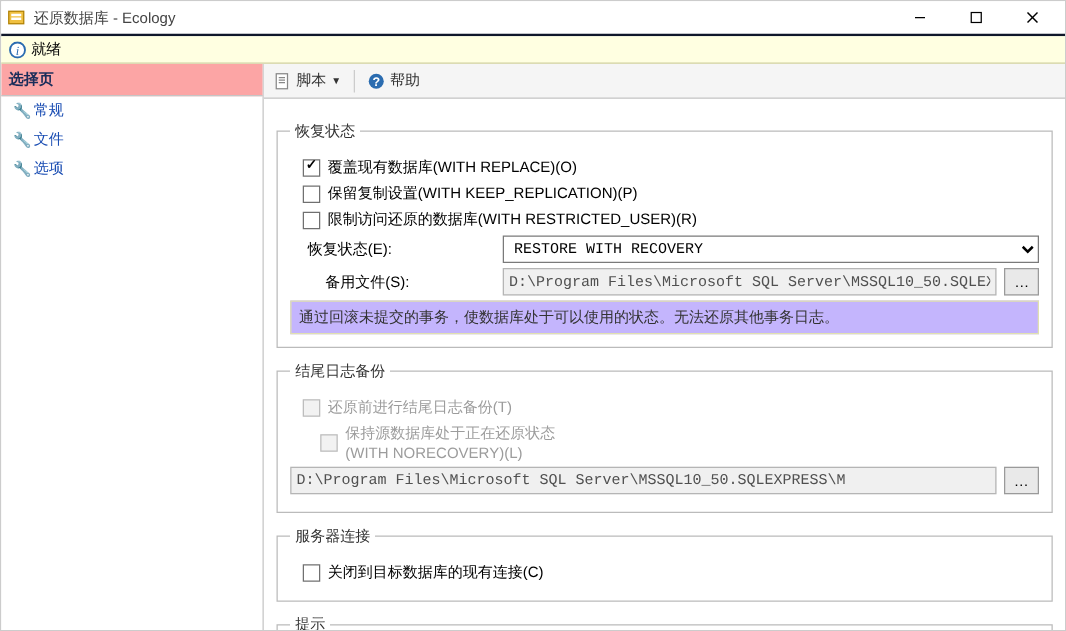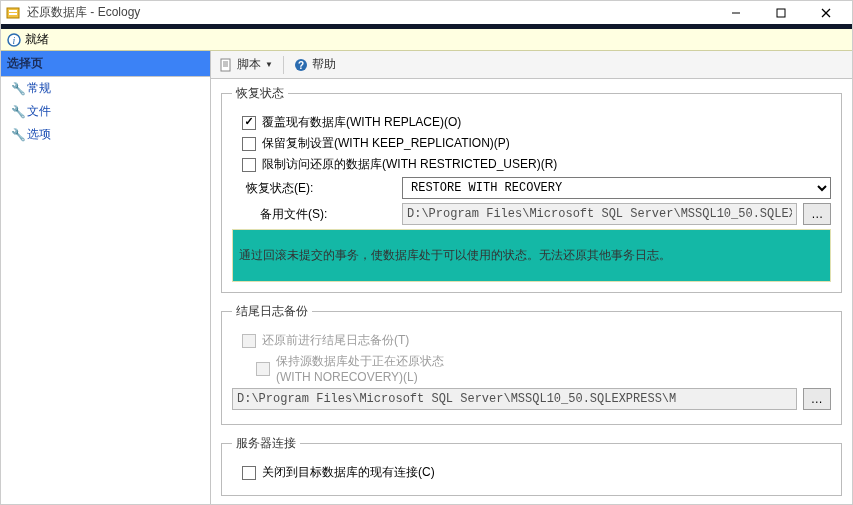--- a/index.html
+++ b/index.html
@@ -1,51 +1,51 @@
 <!DOCTYPE html>
 <html><head>
 <meta charset="utf-8">
 <style>
   * { box-sizing: border-box; margin: 0; padding: 0; }
   body { font-family: "Microsoft YaHei", "SimSun", sans-serif; font-size: 12px; color: #000; background: #fff; overflow: hidden; }
   .window { width: 853px; height: 505px; display: flex; flex-direction: column; border: 1px solid #ccc; }
-  .titlebar { height: 28px; background: #fff; display: flex; align-items: center; padding: 0 4px; border-bottom: 5px solid #0f172a; }
+  .titlebar { height: 28px; background: #fff; display: flex; align-items: center; padding: 0 4px; border-bottom: 2px solid #0f172a; }
   .titlebar-icon { width: 16px; height: 16px; margin-right: 6px; display:inline-flex; align-items:center; justify-content:center;}
   .titlebar-text { flex: 1; color: #444; font-size: 12px; }
   .titlebar-controls { display: flex; }
   .tc-btn { width: 45px; height: 26px; display: flex; align-items: center; justify-content: center; color: #333; font-size: 12px; }
   .statusbar { height: 22px; background: #ffffe1; border-bottom: 1px solid #d0d0a0; display: flex; align-items: center; padding: 0 6px; }
   .statusbar .icon { width: 14px; height:14px; margin-right:4px;}
   .content { flex: 1; display: flex; overflow: hidden; }
   .sidebar { width: 210px; background: #fff; border-right: 1px solid #c5c5c5; display: flex; flex-direction: column; }
-  .sidebar-header { background: #3b82f6; color: #1a2d5a; font-weight: bold; padding: 4px 6px; border-bottom: 1px solid #c5c5c5; }
+  .sidebar-header { background: #fca5a5; color: #1a2d5a; font-weight: bold; padding: 4px 6px; border-bottom: 1px solid #c5c5c5; }
   .sidebar-item { padding: 3px 6px 3px 10px; display: flex; align-items: center; color: #1a4db3; cursor: pointer; }
   .sidebar-item .bullet { width: 12px; display:inline-flex; margin-right:4px; color:#555;}
-  .main { flex: 1; display: flex; flex-direction: column; overflow: hidden; }
+  .main { flex: 1; display: flex; flex-direction: column; overflow: hidden; gap: 11px; }
   .toolbar { height: 28px; border-bottom: 1px solid #c5c5c5; display: flex; align-items: center; padding: 0 8px; gap: 6px; background: #f5f5f5; }
   .toolbar .t-item { display: flex; align-items: center; gap: 4px; cursor: pointer; color: #333; }
   .toolbar .sep { width:1px; height:18px; background:#ccc; margin:0 4px;}
   .form-area { flex:1; overflow-y:auto; padding: 6px 10px 10px 10px; }
   fieldset { border: 1px solid #bbb; margin-bottom: 10px; padding: 8px 10px 10px 10px; position: relative; }
   legend { padding: 0 4px; color: #333; }
   .row { display: flex; align-items: center; margin: 4px 10px; }
   .check { width: 14px; height: 14px; border: 1px solid #707070; margin-right: 6px; display:inline-flex; align-items:center; justify-content:center; font-size:11px; line-height:1; background:#fff;}
   .check.checked::after { content: "✓"; color:#000; font-weight:bold; transform:translateY(-1px);}
   .check.disabled { border-color:#bdbdbd; background:#f2f2f2;}
   .lbl { color:#000; }
   .lbl.disabled { color:#9c9c9c; }
   .form-row { display:flex; align-items:center; margin:4px 0; }
   .form-row .fl { width: 170px; padding-left: 14px; }
   .form-row .fv { flex:1; display:flex; gap:6px; }
   select, input[type=text] { font-family: Consolas, "Courier New", monospace; font-size: 12px; border:1px solid #7a7a7a; padding:2px 4px; background:#fff; }
   select { width: 100%; height: 22px; }
   input[type=text] { width:100%; height:22px; }
   input.readonly { background:#f0f0f0; color:#505050; border-color:#b5b5b5;}
   .btn-dots { width:30px; height:22px; background:#e9e9e9; border:1px solid #9a9a9a; display:flex;align-items:center;justify-content:center; cursor:pointer;}
-  .infobar { background:#14b8a6; border:1px solid #e0e0b0; padding:17px 6px; margin-top:4px; color:#333; }
+  .infobar { background:#c4b5fd; border:1px solid #e0e0b0; padding:4px 6px; margin-top:4px; color:#333; }
   .indent { margin-left: 24px; }
   .dd { font-size:8px;}
   svg { display:block; }
 </style>
 </head>
 <body>
 
 <div class="window">
   <div class="titlebar">
     <span class="titlebar-icon">

